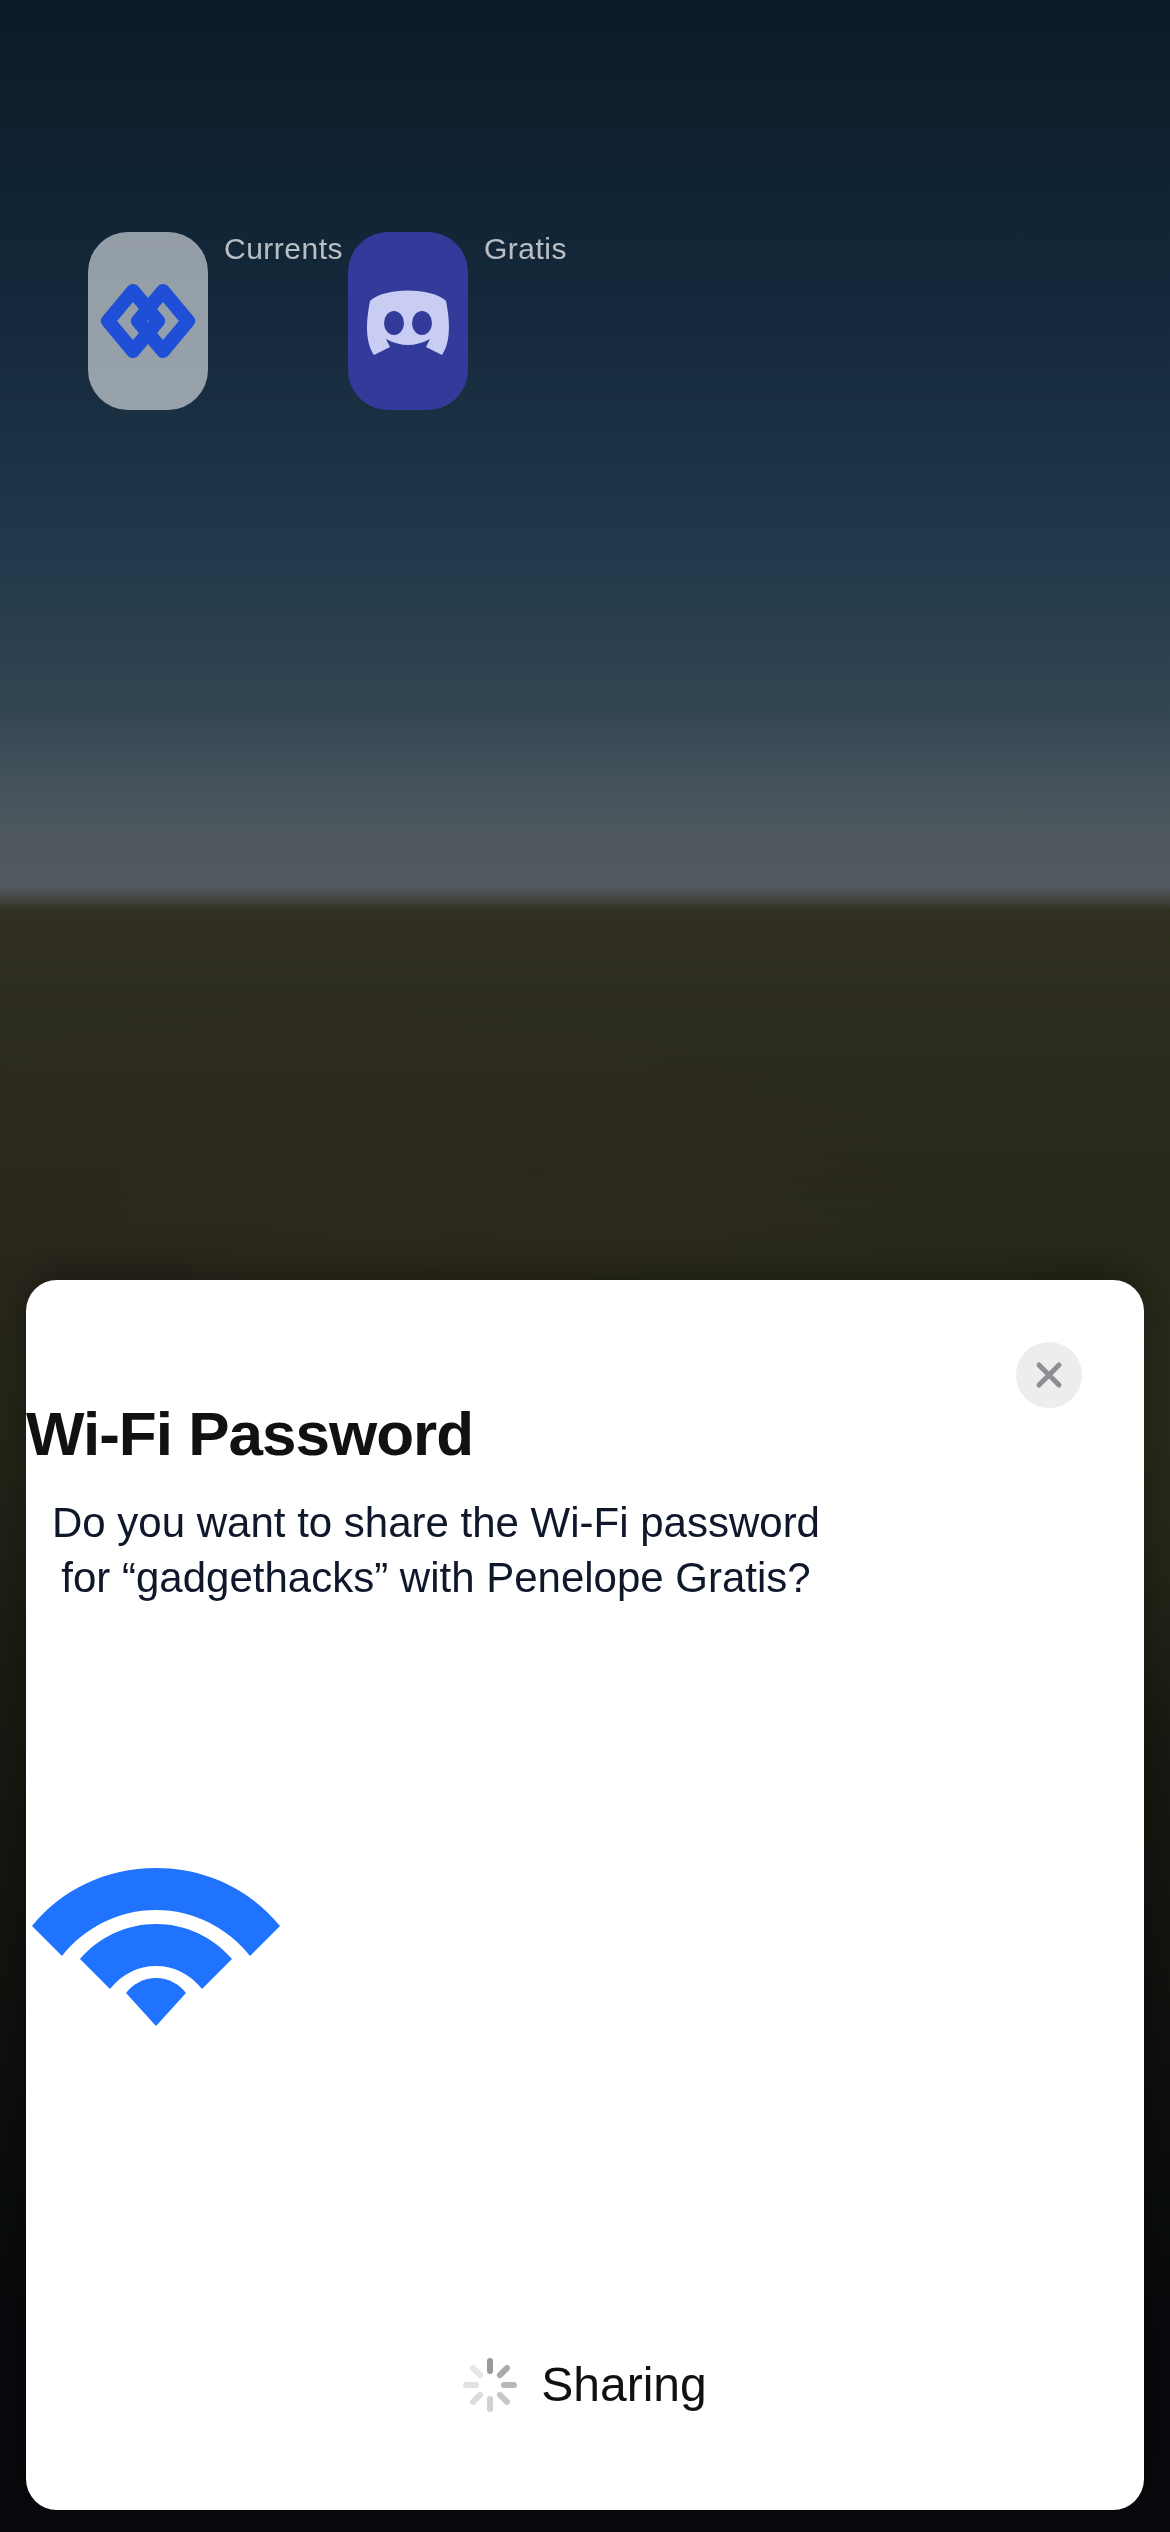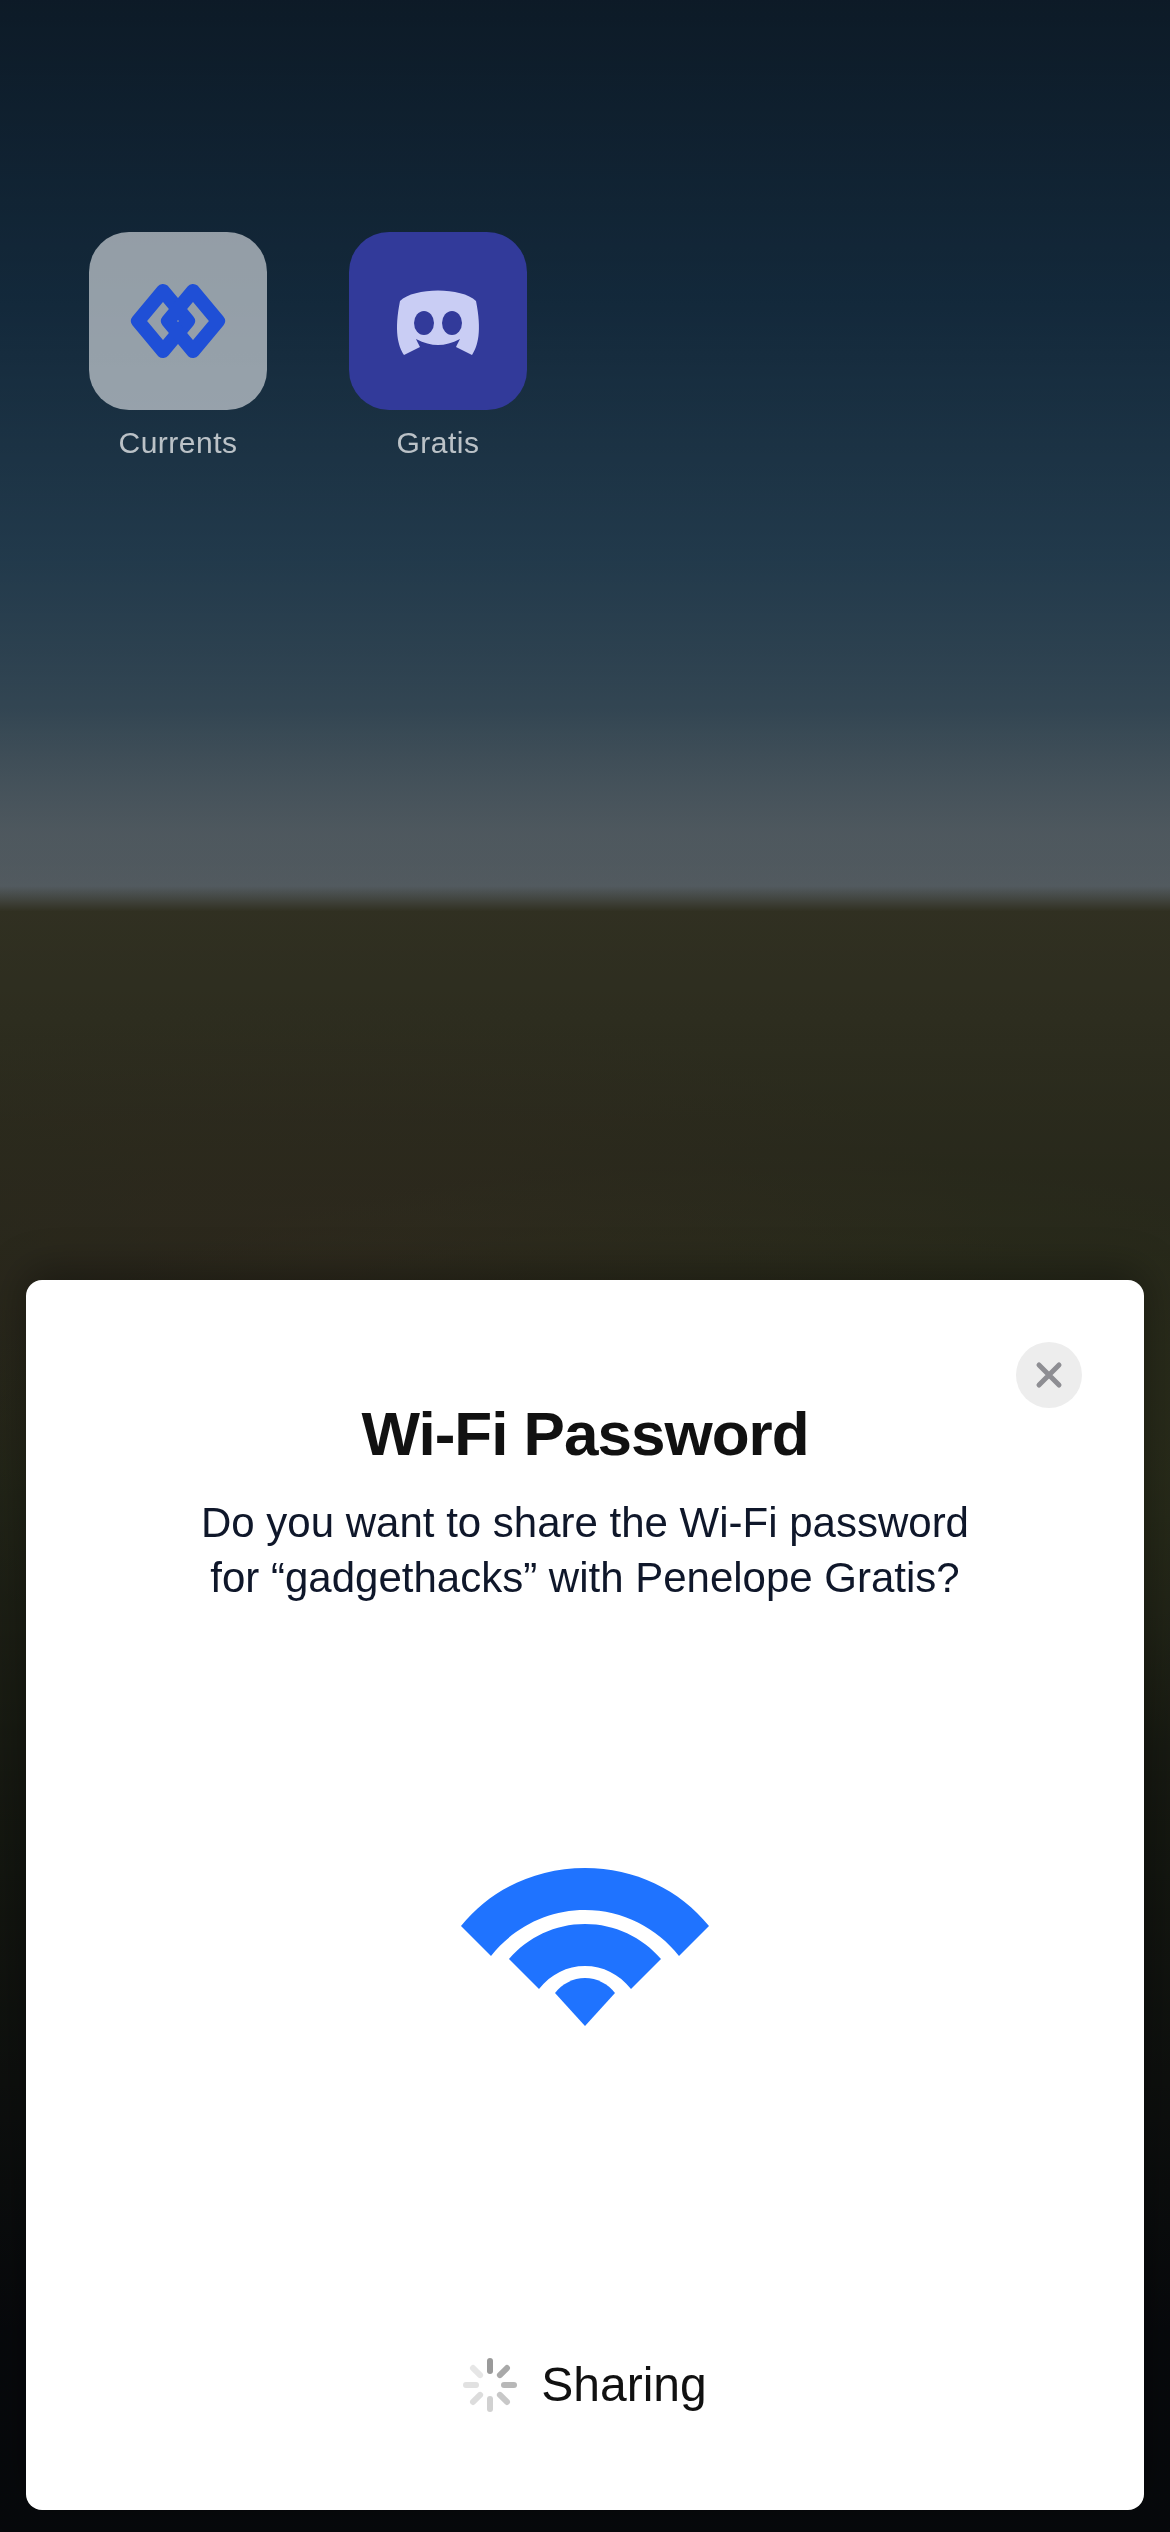--- a/index.html
+++ b/index.html
@@ -20,38 +20,38 @@
         linear-gradient(180deg, rgba(255,255,255,0) 28%, rgba(210,218,225,0.45) 33%, rgba(255,255,255,0) 38%),
         
         linear-gradient(180deg, #1c3a56 0%, #2a5a82 12%, #4a7fa6 22%, #8fb0c4 33%, #b9c9d2 36%);
     }
 
     .home-icons {
       position: absolute; top: 232px; left: 88px;
       display: flex; gap: 80px;
     }
     .app {
-      width: 180px; display: flex; flex-direction: column; align-items: center; gap: 16px;
+      width: 180px; display: flex; flex-direction: row; gap: 16px;
     }
     .app .tile {
       width: 178px; height: 178px; border-radius: 40px;
       display: flex; align-items: center; justify-content: center;
     }
     .tile.currents { background: rgba(235,238,242,0.6); }
     .tile.discord  { background: #323a9a; }
     .app .label { color: rgba(255,255,255,0.7); font-size: 30px; letter-spacing: 0.5px; }
 
     
     .sheet {
       position: absolute; left: 26px; right: 26px; bottom: 22px;
       height: 1230px;
       background: #ffffff;
-      border-radius: 16px;
+      border-radius: 31px;
       box-shadow: 0 -8px 40px rgba(0,0,0,0.35);
-      display: flex; flex-direction: column; align-items: center;
+      display: flex; flex-direction: column; align-items: flex-start;
     }
     .close-btn {
       position: absolute; top: 62px; right: 62px;
       width: 66px; height: 66px;
       border-radius: 50%;
       background: #ededed;
       display: flex; align-items: center; justify-content: center;
       cursor: pointer;
     }
     .sheet h1 {

